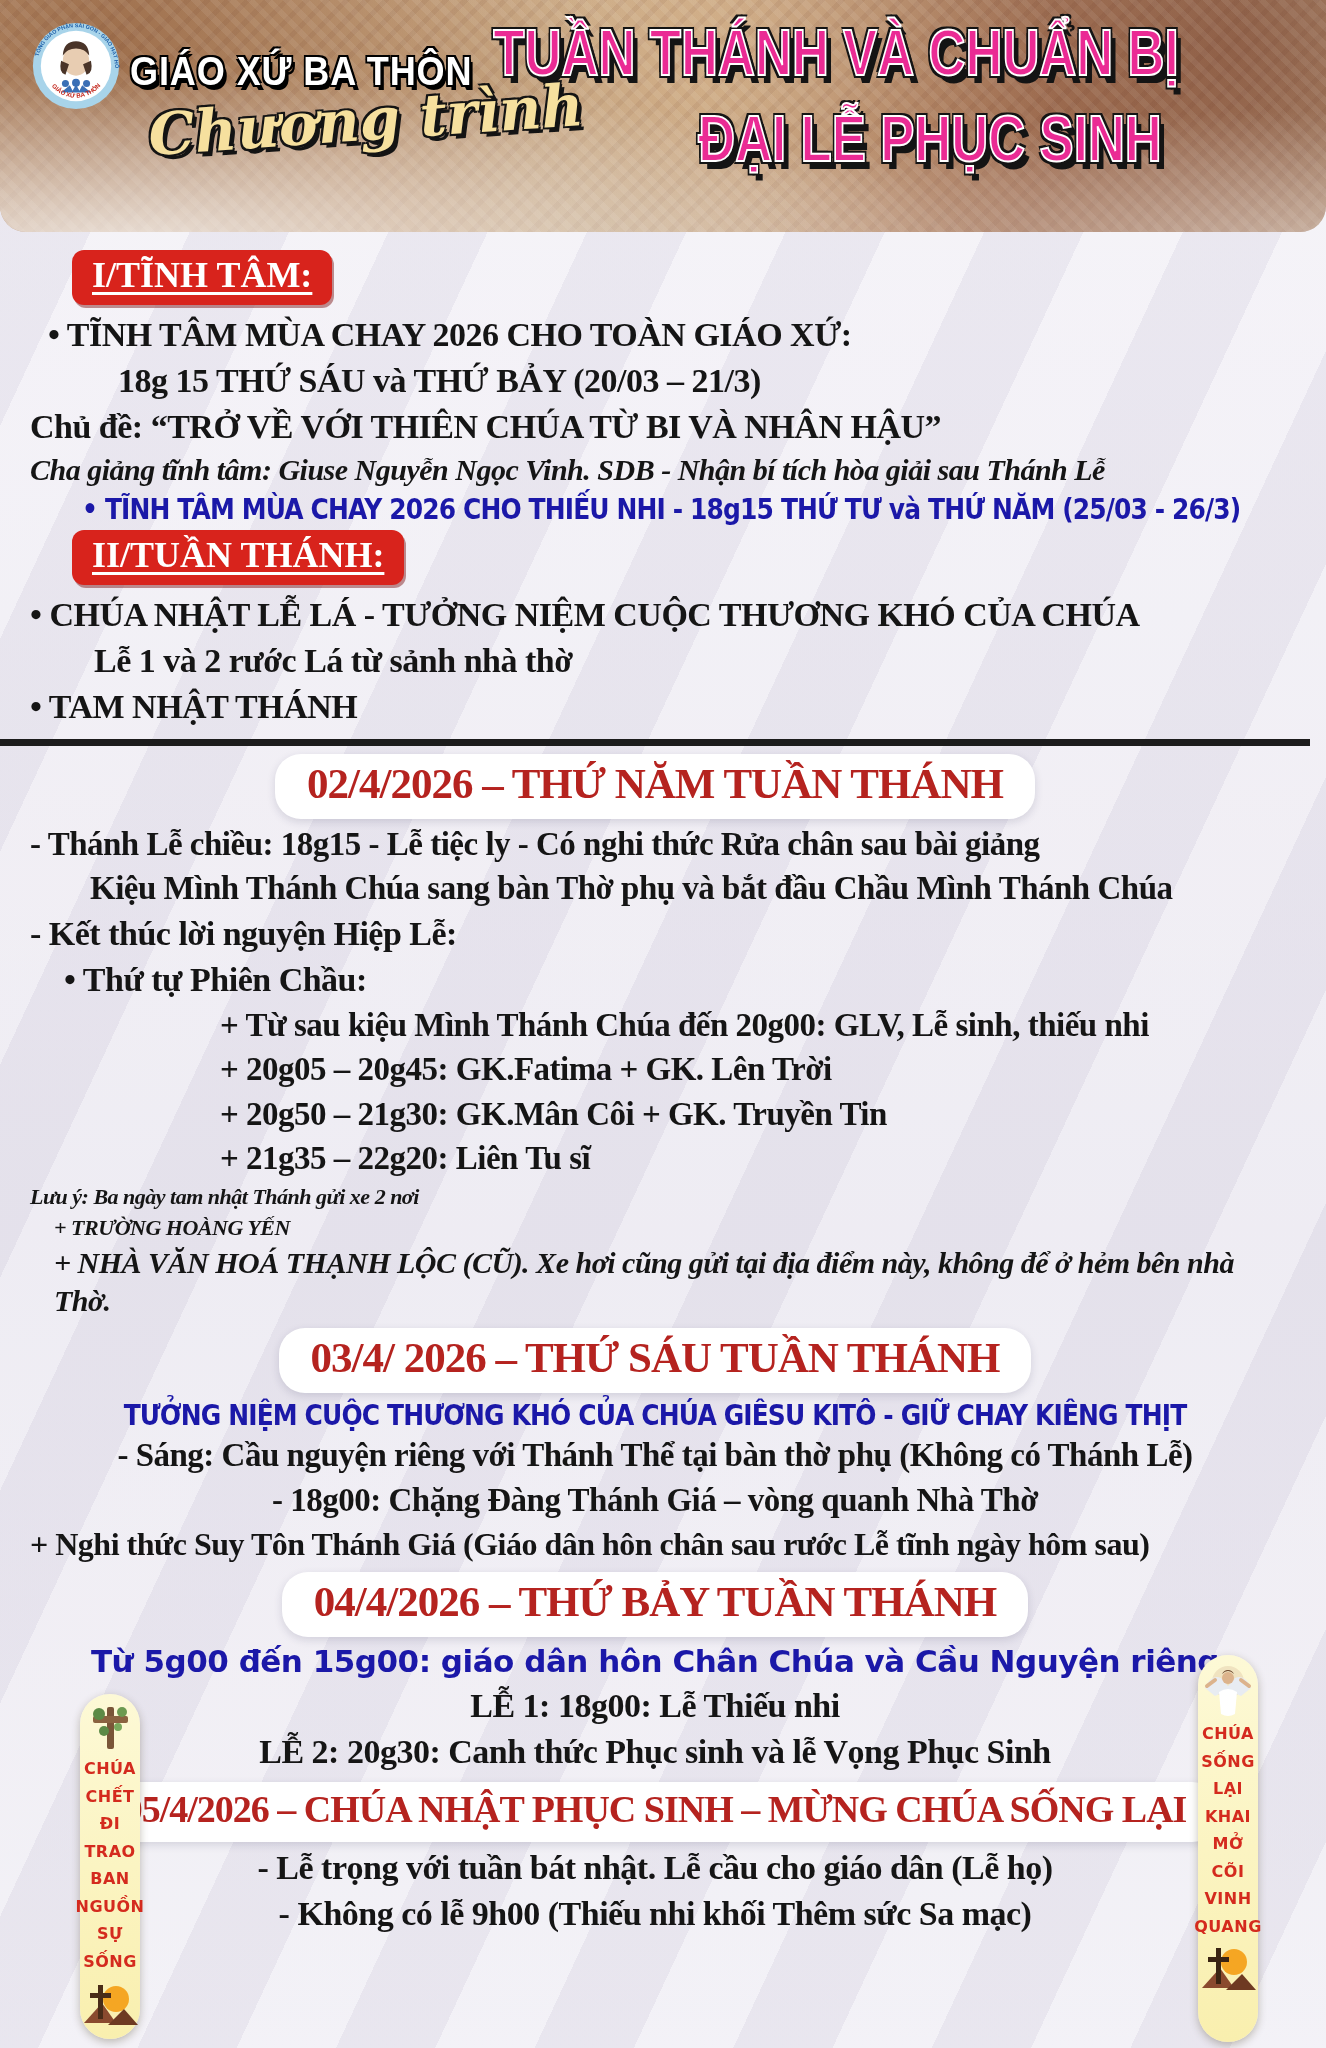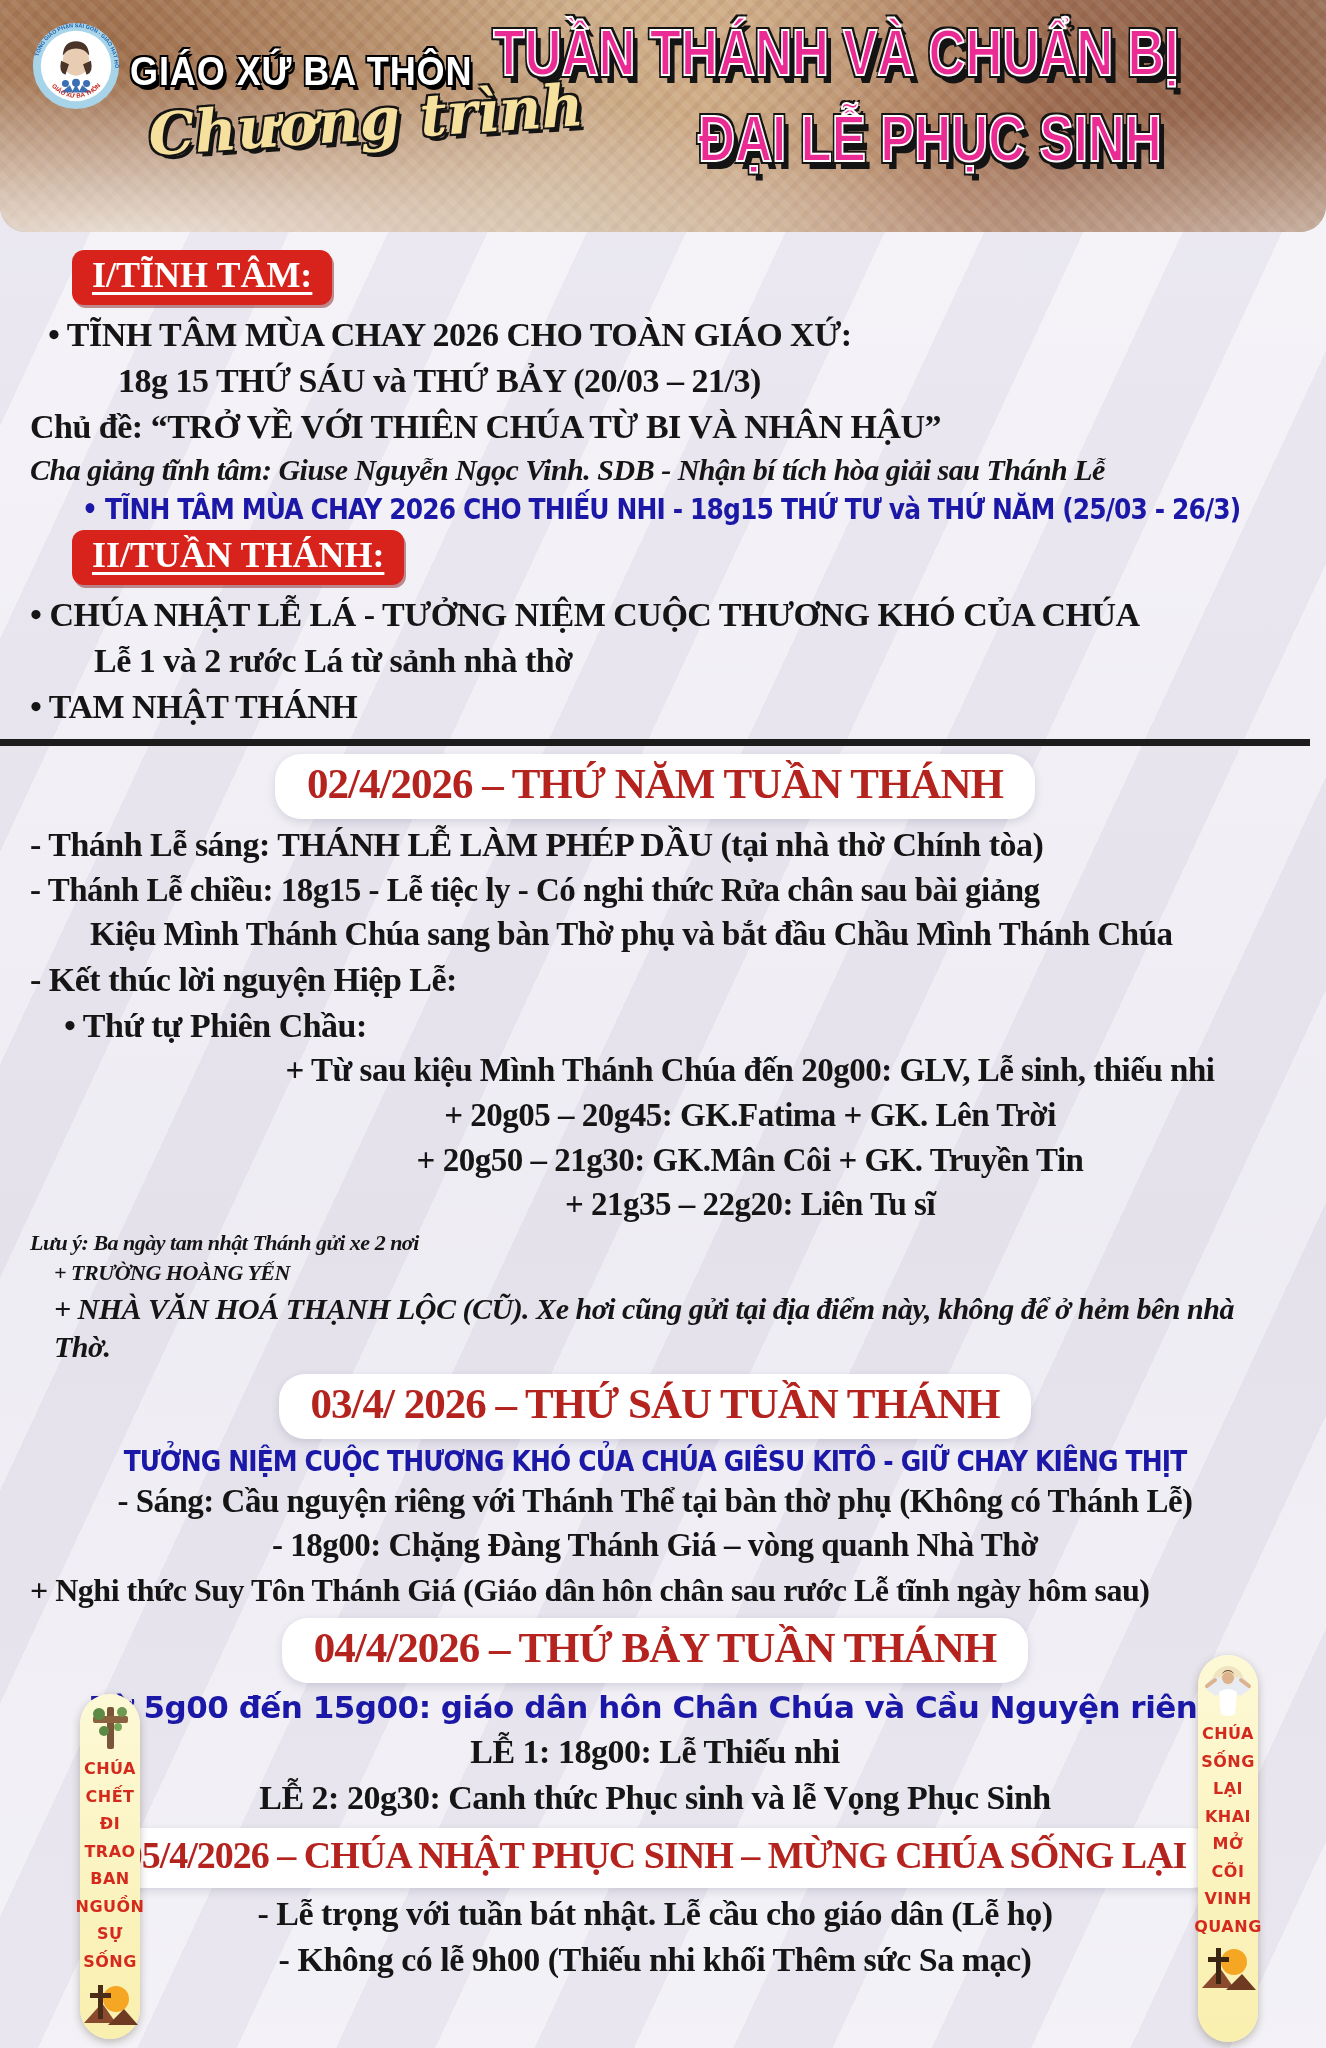--- a/index.html
+++ b/index.html
@@ -48,21 +48,21 @@
   .bullet::before{content:"• ";}
   .it{font-style:italic;font-size:30px;letter-spacing:-.5px;}
   .it2{font-style:italic;font-size:22px;letter-spacing:-.5px;}
   .blue{color:#1b18a8;font-family:"DejaVu Sans",sans-serif;font-weight:700;font-size:29px;
     letter-spacing:-1px;transform:scaleX(.86);transform-origin:left center;white-space:nowrap;}
   .bluec{color:#1b18a8;font-family:"DejaVu Sans",sans-serif;font-weight:700;font-size:29px;
     letter-spacing:-1px;transform:scaleX(.86);transform-origin:center center;white-space:nowrap;text-align:center;}
   .blue2{color:#1b18a8;font-family:"DejaVu Sans",sans-serif;font-weight:700;font-size:31px;
     letter-spacing:-.5px;text-align:center;margin:6px 0;}
   .ml1{margin-left:18px;} .ml2{margin-left:88px;} .ml3{margin-left:52px;} .ml4{margin-left:64px;}
-  .ml5{margin-left:34px;} .ml6{margin-left:60px;} .ml7{margin-left:190px;text-align:center;} .ml8{margin-left:24px;}
+  .ml5{margin-left:34px;} .ml6{margin-left:60px;} .ml7{margin-left:190px;} .ml8{margin-left:24px;}
   .divider{height:7px;background:#1c1c1c;margin:10px -30px 8px;}
   .dayhead{text-align:center;margin:8px 0 5px;}
   .daybox{display:inline-block;background:#fff;border-radius:26px;padding:5px 32px 11px;
     box-shadow:0 3px 8px rgba(40,40,80,.15);}
   .daybox span{color:#b5231f;font-weight:700;font-size:43px;letter-spacing:-1px;
     text-decoration-thickness:3px;text-underline-offset:7px;white-space:nowrap;}
   .daybox.wide span{font-size:38px;}
   
   .ribbon{position:absolute;width:60px;border-radius:42px;z-index:6;
     background:linear-gradient(#fdf9d6,#f9efae);box-shadow:0 3px 9px rgba(60,50,20,.3);
@@ -121,21 +121,20 @@
     
     <div class="badge">II/TUẦN THÁNH:</div>
     <div class="ln bullet">CHÚA NHẬT LỄ LÁ - TƯỞNG NIỆM CUỘC THƯƠNG KHÓ CỦA CHÚA</div>
     <div class="ln ml4">Lễ 1 và 2 rước Lá từ sảnh nhà thờ</div>
     <div class="ln bullet">TAM NHẬT THÁNH</div>
 
     <div class="divider"></div>
 
     
     <div class="dayhead"><span class="daybox"><span>02/4/2026 – THỨ NĂM TUẦN THÁNH</span></span></div>
-    <div class="ln">- Thánh Lễ sáng: THÁNH LỄ LÀM PHÉP DẦU (tại nhà thờ Chính tòa)</div>
     <div class="ln sm">- Thánh Lễ chiều: 18g15  -  Lễ tiệc ly -  Có nghi thức Rửa chân sau bài giảng</div>
     <div class="ln sm ml6">Kiệu Mình Thánh Chúa sang bàn Thờ phụ và bắt đầu Chầu Mình Thánh Chúa</div>
     <div class="ln">- Kết thúc lời nguyện Hiệp Lễ:</div>
     <div class="ln bullet ml5">Thứ tự Phiên Chầu:</div>
     <div class="ln sm ml7">+ Từ sau kiệu Mình Thánh Chúa đến 20g00: GLV, Lễ sinh, thiếu nhi</div>
     <div class="ln sm ml7">+ 20g05 – 20g45: GK.Fatima + GK.  Lên Trời</div>
     <div class="ln sm ml7">+ 20g50 – 21g30: GK.Mân Côi + GK. Truyền Tin</div>
     <div class="ln sm ml7">+ 21g35 – 22g20: Liên Tu sĩ</div>
     <div class="ln it2">Lưu ý: Ba ngày tam nhật Thánh gửi xe 2 nơi</div>
     <div class="ln it2 ml8">+ TRƯỜNG HOÀNG YẾN</div>

